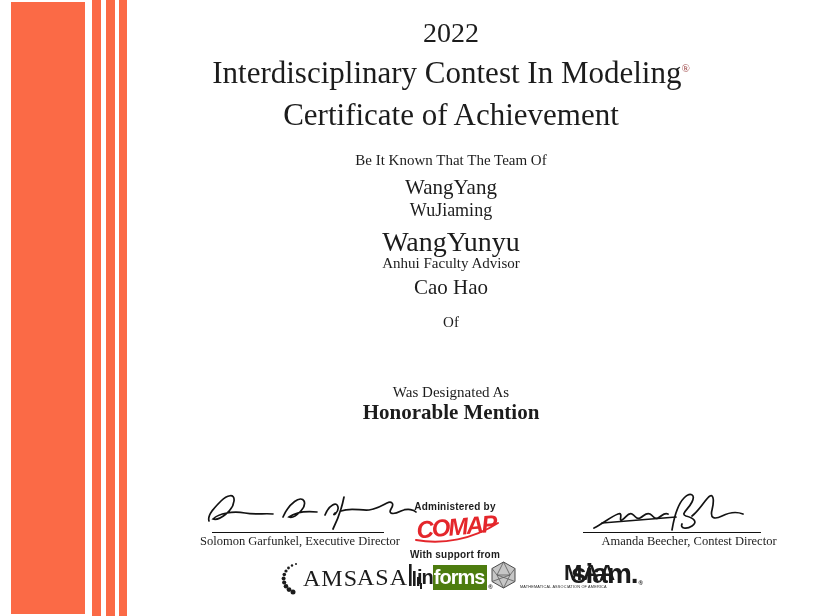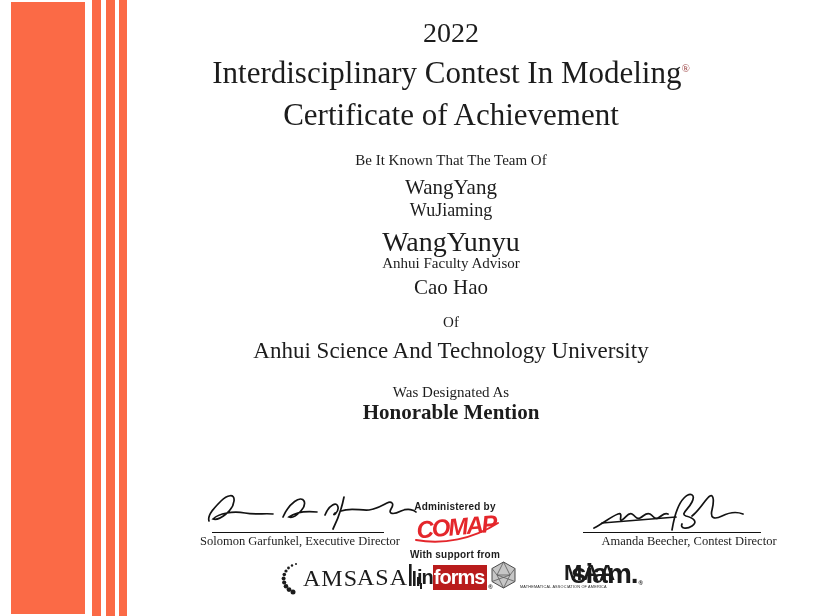--- a/index.html
+++ b/index.html
@@ -51,21 +51,21 @@
   .comap { position:absolute; left:408px; top:511px; }
 
   .logos { position:absolute; left:276px; top:559px; width:380px; height:40px; }
   .logo-group { position:absolute; display:flex; align-items:center; color:#1b1b1b; }
   .ams { left:4px; top:3px; }
   .ams-text { font-family:"Liberation Serif", serif; font-size:24px; letter-spacing:1px; }
   .asa { left:81px; top:3px; }
   .asa-text { font-family:"Liberation Serif", serif; font-size:24px; letter-spacing:1px; }
   .informs { left:141px; top:6px; font-family:"Liberation Sans", sans-serif; font-weight:bold; align-items:flex-start; }
   .informs-in { font-size:20px; letter-spacing:-1px; line-height:24px; }
-  .informs-box { background:#b91c1c; color:#fff; font-size:20px; letter-spacing:-1px; line-height:24px; padding:0 3px 1px 1px; }
+  .informs-box { background:#4d7c0f; color:#fff; font-size:20px; letter-spacing:-1px; line-height:24px; padding:0 3px 1px 1px; }
   .informs-reg { font-size:6px; align-self:flex-end; margin-left:1px; }
   .maa { left:214px; top:2px; }
   .maa-right { display:flex; flex-direction:column; margin-left:3px; }
   .maa-text { font-family:"Liberation Sans", sans-serif; font-weight:bold; font-size:22px; line-height:22px; letter-spacing:0.5px;margin-left:44px; }
   .maa-caption { font-family:"Liberation Sans", sans-serif; font-size:4px; letter-spacing:.2px; white-space:nowrap; transform:scale(.95); transform-origin:left top; }
   .siam { left:295px; top:1px; font-family:"Liberation Sans", sans-serif; font-weight:bold; align-items:flex-end; }
   .siam-text { font-size:28px; letter-spacing:-1px; line-height:28px; }
   .siam-reg { font-size:6px; margin-left:1px; margin-bottom:2px; }
 </style>
 </head>
@@ -82,21 +82,20 @@
   <div class="line title"><span>Interdisciplinary Contest In Modeling</span><sup>®</sup></div>
   <div class="line subtitle">Certificate of Achievement</div>
 
   <div class="line small-line intro">Be It Known That The Team Of</div>
   <div class="line member-0">WangYang</div>
   <div class="line member-1">WuJiaming</div>
   <div class="line member-2">WangYunyu</div>
   <div class="line small-line adv-intro">Anhui Faculty Advisor</div>
   <div class="line advisor">Cao Hao</div>
   <div class="line small-line of-line">Of</div>
-  <div class="line institution">Anhui Science And Technology University</div>
   <div class="line small-line desig-intro">Was Designated As</div>
   <div class="line designation">Honorable Mention</div>
 
   <svg class="sig-svg sig-left" width="215" height="44" viewBox="0 0 215 44">
     <g fill="none" stroke="#131313" stroke-width="1.7" stroke-linecap="round">
       <path d="M4,32 C2,26 10,18 16,12 C22,6 30,4 29,12 C28,22 14,32 8,30 C14,24 28,22 40,24 C50,26 60,24 68,25"></path>
       <path d="M78,28 C84,14 96,6 99,12 C102,18 90,30 84,28 C92,22 102,22 112,23"></path>
       <path d="M120,26 C124,16 132,12 133,18 C134,24 126,28 130,24"></path>
       <path d="M139,8 C137,18 133,30 128,40"></path>
       <path d="M136,22 C146,18 156,22 164,21 C172,20 178,16 182,14 C186,12 190,14 186,20 C183,25 188,26 196,22 C203,19 209,21 211,23"></path>

